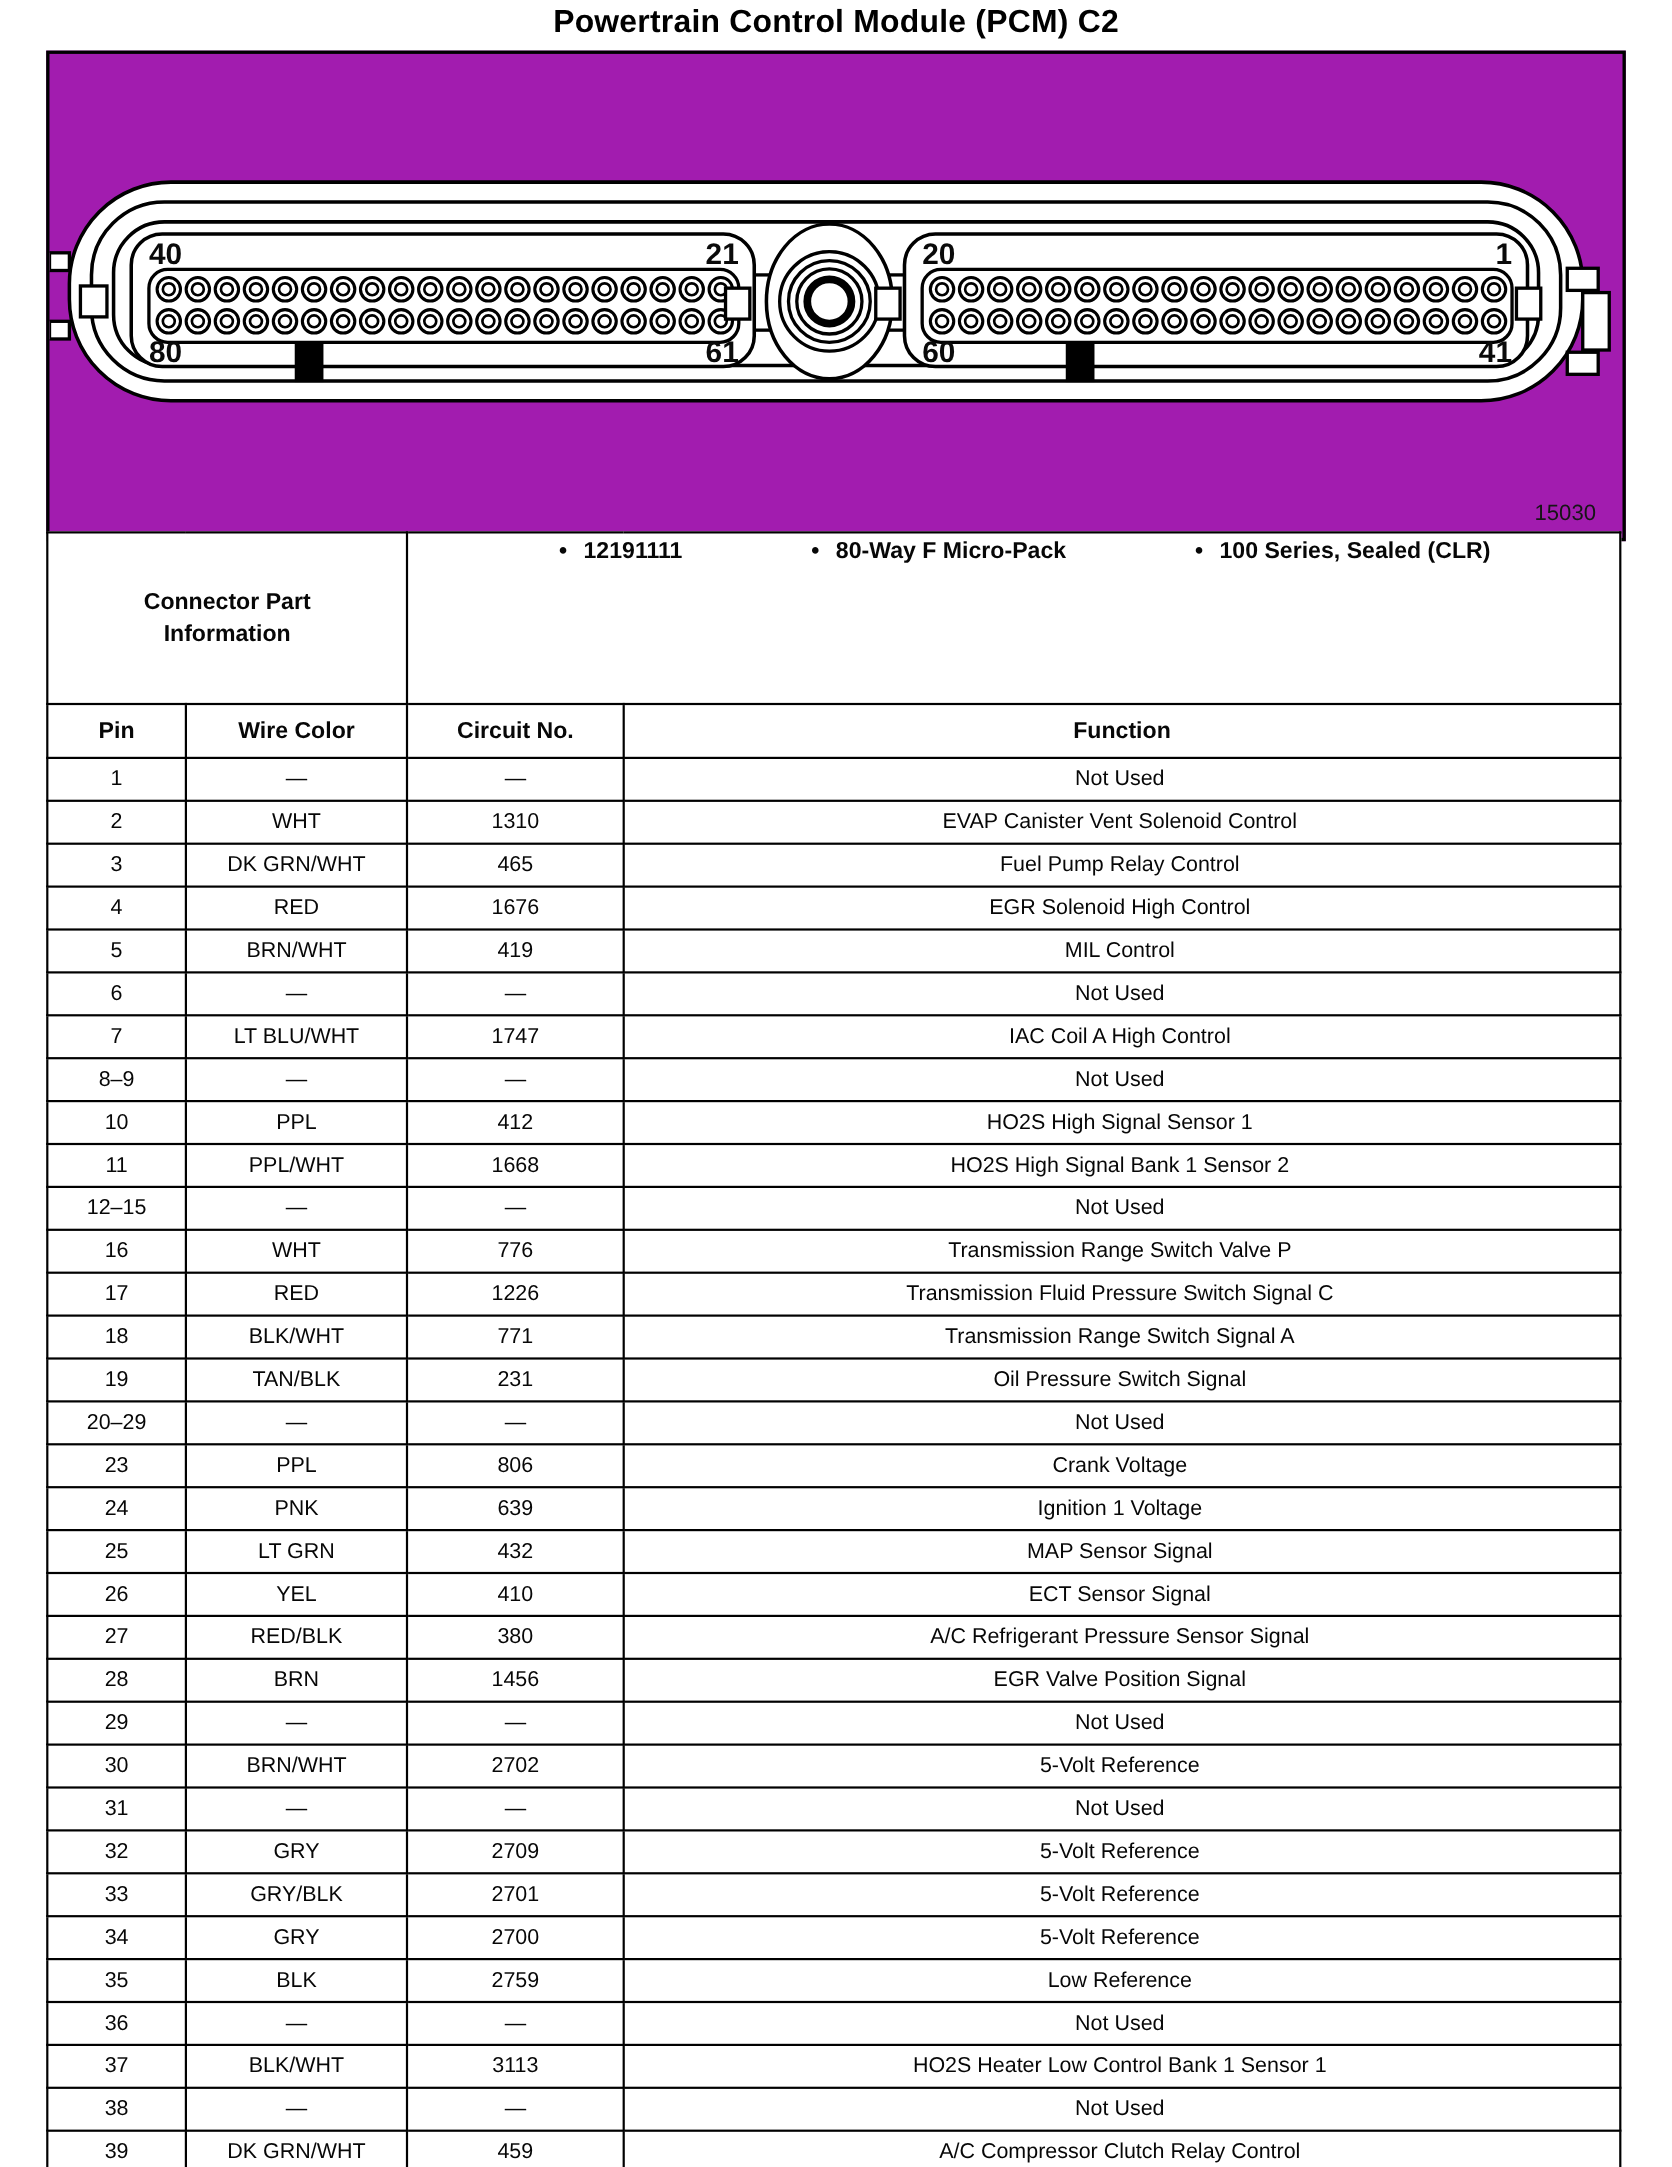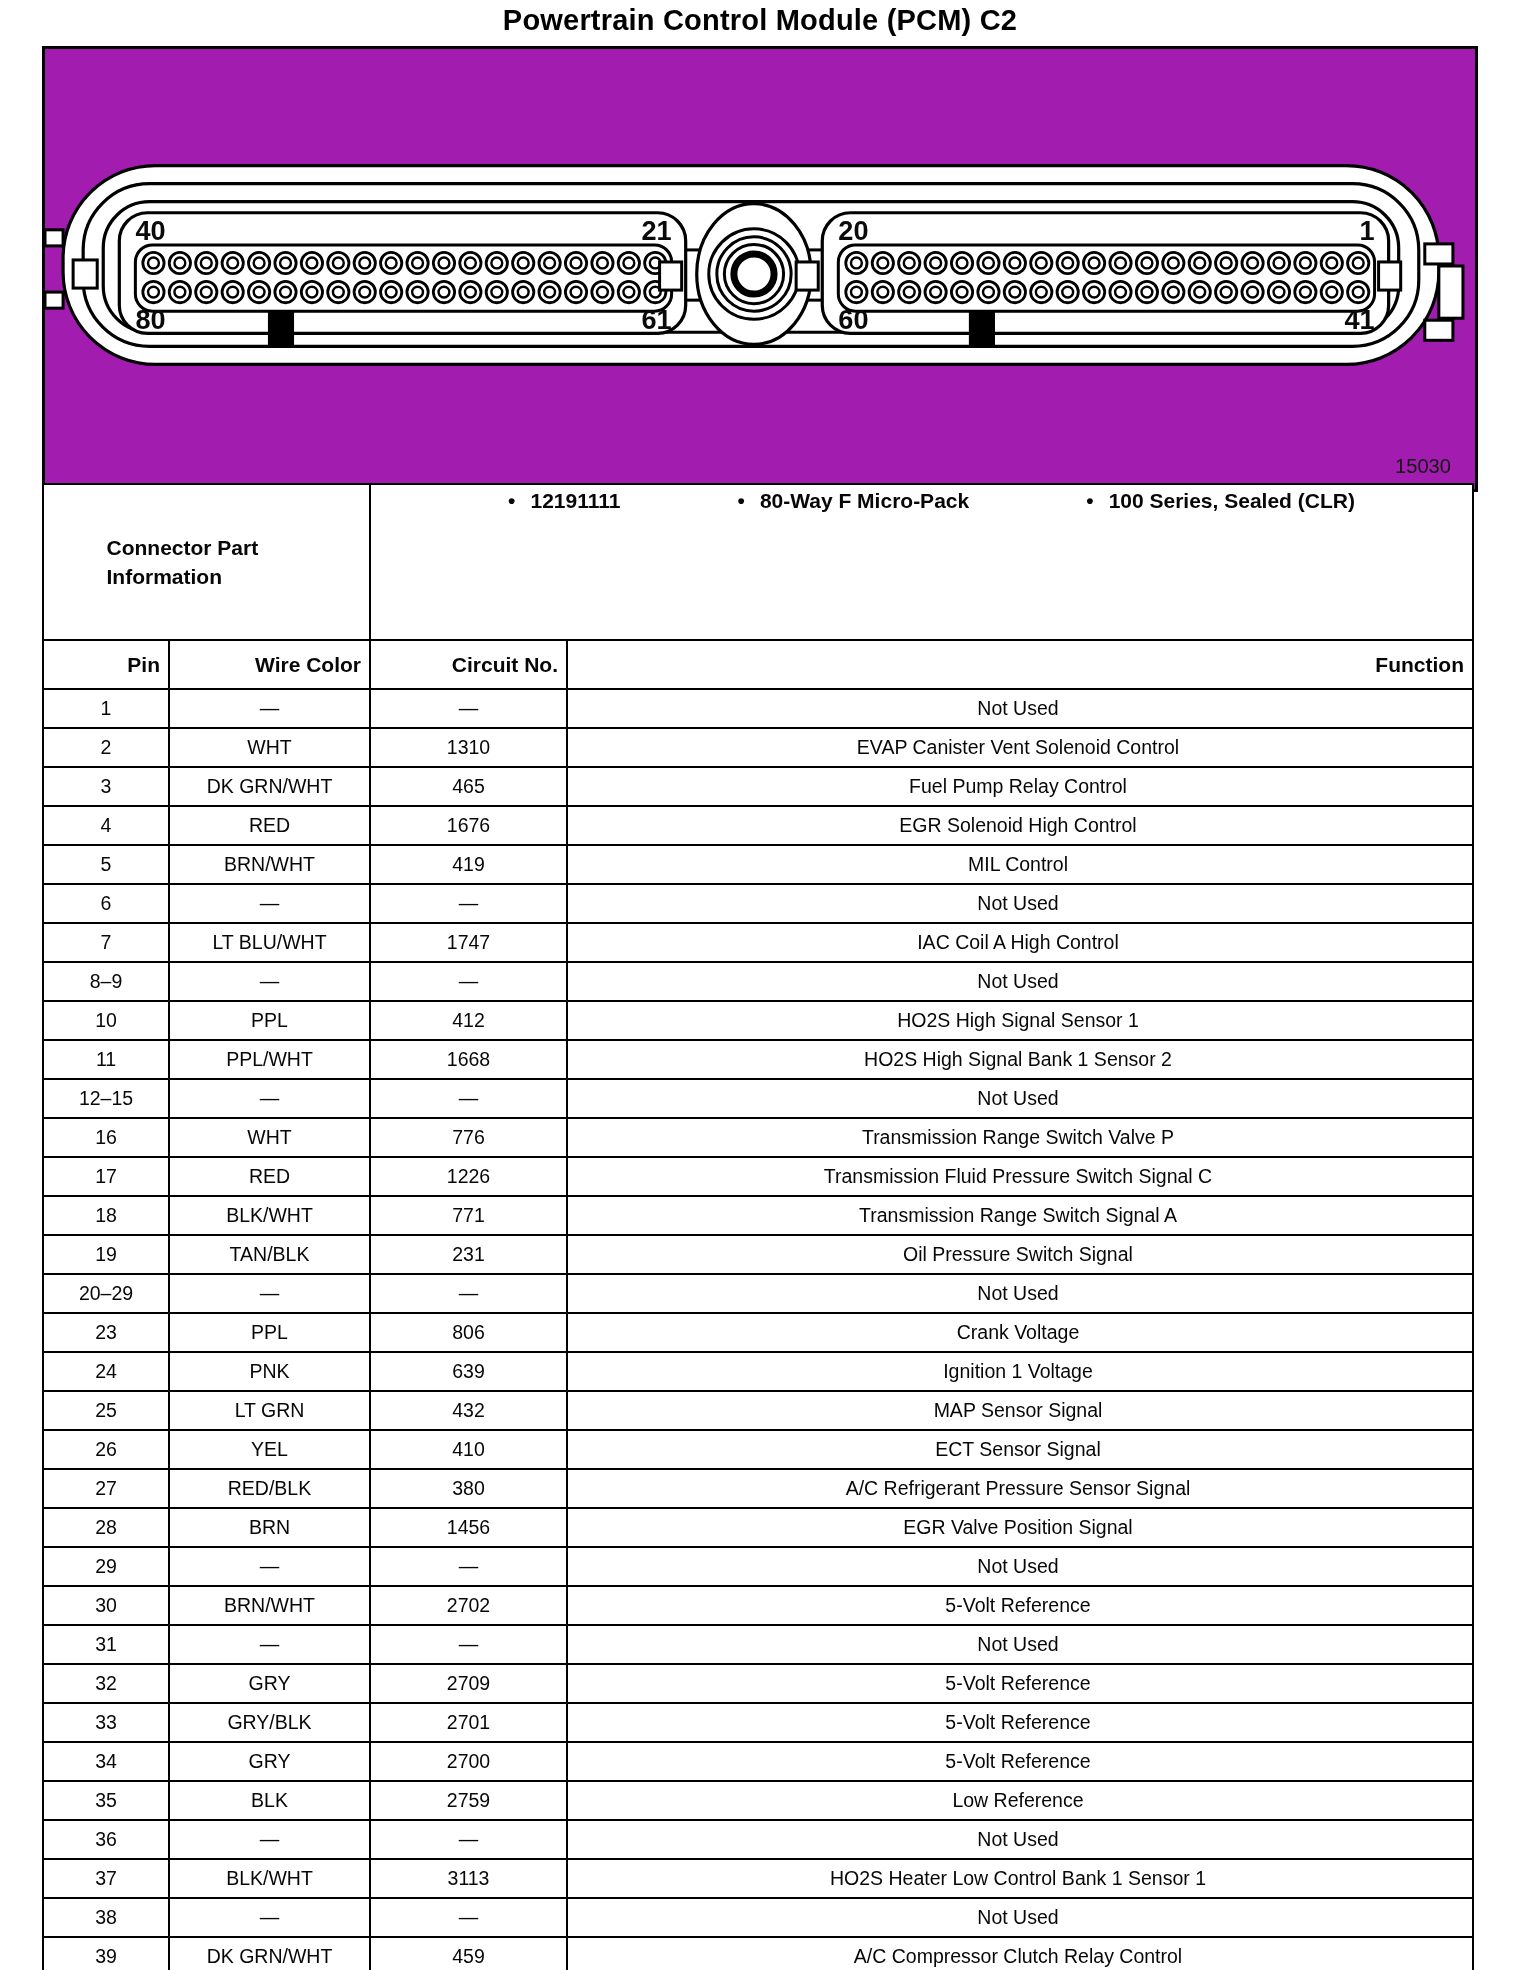--- a/index.html
+++ b/index.html
@@ -28,22 +28,22 @@
   .fig-num    { font-family:"Liberation Sans",sans-serif; font-size:20px; fill:#151515; }
 
   table.pin-table {
     position:absolute; left:42px; top:483px; width:1430px;
     border-collapse:collapse; table-layout:fixed; background:#fff;
   }
   .pin-table th, .pin-table td {
     border:2.5px solid #000; color:#070707;
     font-size:19.5px; padding:0 8px; overflow:hidden; white-space:nowrap;
   }
-  .pin-table th { font-size:21px; font-weight:bold; text-align:right; height:47px; }
-  td.part-info-label { height:146px; text-align:left; vertical-align:middle;margin-top:42px; }
+  .pin-table th { font-size:21px; font-weight:bold; text-align:center; height:47px; }
+  td.part-info-label { height:146px; text-align:center; vertical-align:middle;margin-top:42px; }
   .pil { width:200px; margin:0 auto; font-size:21px; font-weight:bold; line-height:1.4; white-space:normal; }
   td.part-info-bullets { vertical-align:middle; padding:0; }
   td.part-info-bullets ul {
     list-style:none; margin:0; height:146px; padding:4px 0 4px 20px;
     display:flex; flex-direction:row; justify-content:space-evenly;
     font-size:21px; font-weight:bold;
   }
   td.part-info-bullets li::before { content:"\2022"; margin-right:15px; }
   tr.data td { height:37px; }
   td.ctr { text-align:center; }

